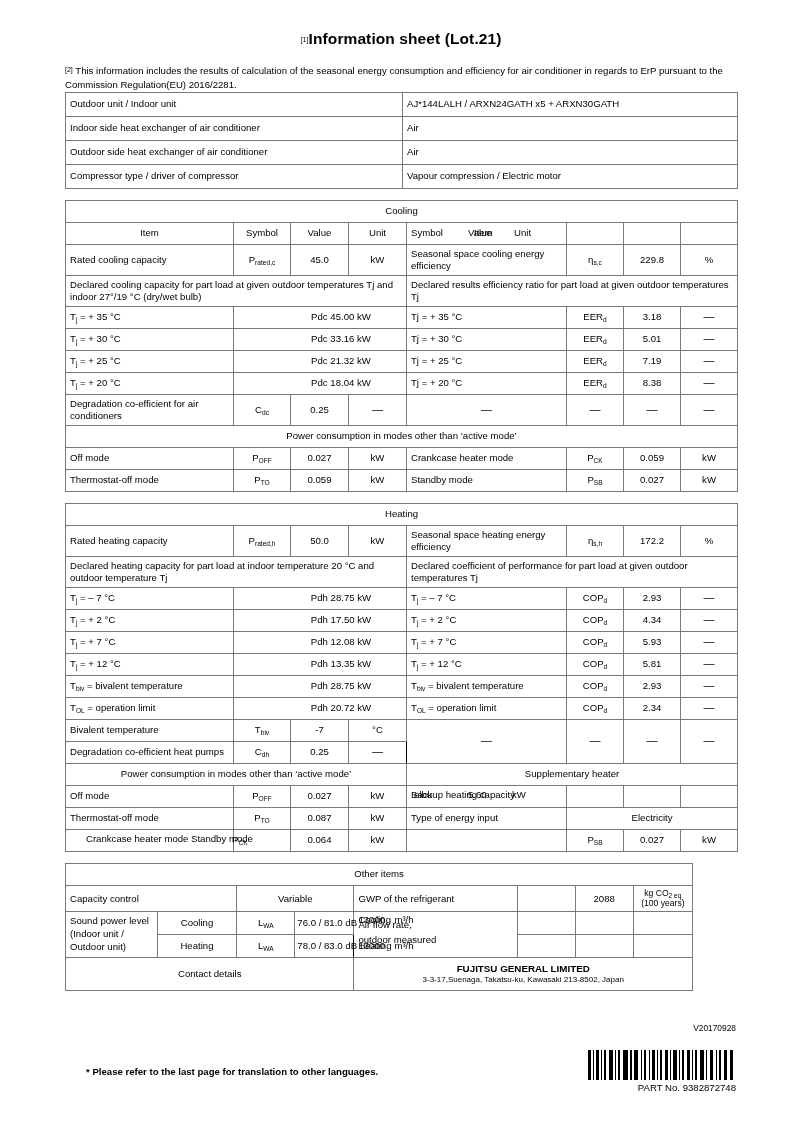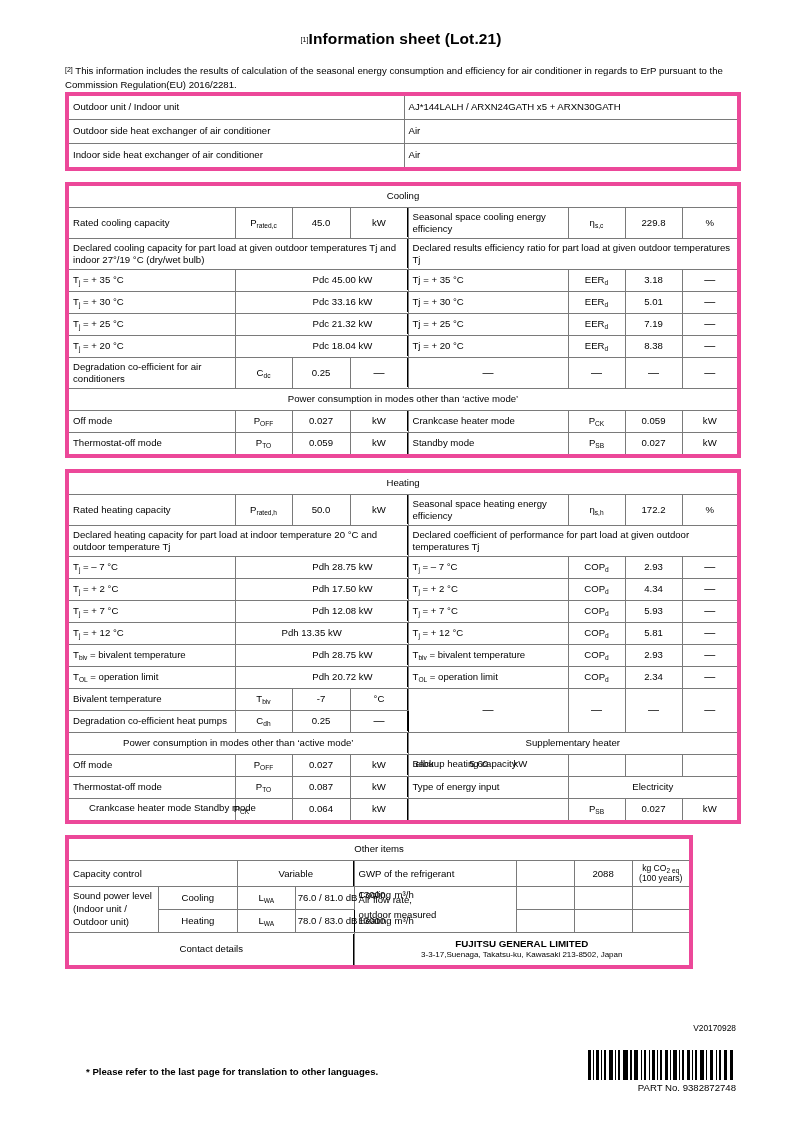--- a/index.html
+++ b/index.html
@@ -25,21 +25,21 @@
 
   
   table{
     border-collapse:collapse;margin:0 0 0 65px;width:628px;
     font-size:9.6px;table-layout:fixed;
   }
   td{
     border:1px solid #7a7a7a;padding:3px 4px;vertical-align:middle;
     line-height:1.25;overflow:visible;white-space:nowrap;
   }
-  .tbl-outer{border:4px solid #ec4899;}
+  .tbl-outer{border:1px solid #ec4899;}
   .ctr{text-align:center;}
   .lft{text-align:left;}
   sub{font-size:6.6px;vertical-align:-2px;line-height:0;}
   .dash{text-align:center;font-size:11px;}
   .sect-hd{text-align:center;}
   .wrapcell{white-space:normal;margin-top:18px;}
 
   
   .t-model td{height:17px;}
 
@@ -97,46 +97,67 @@
     <colgroup>
         <col style="width:337px">
         <col style="width:335px">
       </colgroup>
     <tbody>
       <tr>
         <td class="lft">Outdoor unit / Indoor unit</td>
         <td class="lft">AJ*144LALH / ARXN24GATH x5 + ARXN30GATH</td>
       </tr>
       <tr>
+        <td class="lft">Indoor side heat exchanger of air conditioner</td>
+        <td class="lft">Air</td>
+      </tr>
+      <tr>
         <td class="lft">Outdoor side heat exchanger of air conditioner</td>
         <td class="lft">Air</td>
       </tr>
       <tr>
-        <td class="lft">Indoor side heat exchanger of air conditioner</td>
-        <td class="lft">Air</td>
+        <td class="lft">Compressor type / driver of compressor</td>
+        <td class="lft">Vapour compression / Electric motor</td>
       </tr>
     </tbody>
   </table>
 
   <div class="gap"></div>
 
   <table class="t-main tbl-outer">
     <colgroup>
       <col style="width:168px">
         <col style="width:57px">
         <col style="width:58px">
         <col style="width:58px">
       <col style="width:160px">
         <col style="width:57px">
         <col style="width:57px">
         <col style="width:57px">
     </colgroup>
     <tbody>
       <tr>
         <td class="sect-hd" colspan="8">Cooling</td>
+      </tr>
+      <tr>
+        <td class="ctr">Item</td>
+        <td class="ctr">Symbol</td>
+        <td class="ctr">Value</td>
+        <td class="ctr">Unit</td>
+        <td class="lft dbl">
+          <div class="ovl-hdr">
+            <span style="left:0px">Symbol</span>
+            <span style="left:57px">Value</span>
+            <span style="left:63px">Item</span>
+            <span style="left:103px">Unit</span>
+          </div>
+        </td>
+        <td></td>
+        <td></td>
+        <td></td>
       </tr>
 
       <tr>
         <td class="lft">Rated cooling capacity</td>
         <td class="ctr"><span>P</span><sub>rated,c</sub></td>
         <td class="ctr">45.0</td>
         <td class="ctr">kW</td>
         <td class="lft wrapcell dbl" style="white-space:normal">Seasonal space cooling energy efficiency</td>
         <td class="ctr"><span>η</span><sub>s,c</sub></td>
         <td class="ctr">229.8</td>
@@ -300,21 +321,21 @@
           <span>12.08</span>
           <span>kW</span>
         </td>
         <td class="lft dbl"><span>T</span><sub>j</sub><span> = + 7 °C</span></td>
         <td class="ctr"><span>COP</span><sub>d</sub></td>
         <td class="ctr">5.93</td>
         <td class="dash">—</td>
       </tr>
       <tr>
         <td class="lft"><span>T</span><sub>j</sub><span> = + 12 °C</span></td>
-        <td class="span-val" colspan="3" style="text-align:left;padding-left:46px">
+        <td class="span-val" colspan="3" style="text-align:center;padding-left:46px">
           <span>Pdh</span>
           <span>13.35</span>
           <span>kW</span>
         </td>
         <td class="lft dbl"><span>T</span><sub>j</sub><span> = + 12 °C</span></td>
         <td class="ctr"><span>COP</span><sub>d</sub></td>
         <td class="ctr">5.81</td>
         <td class="dash">—</td>
       </tr>
       <tr>

